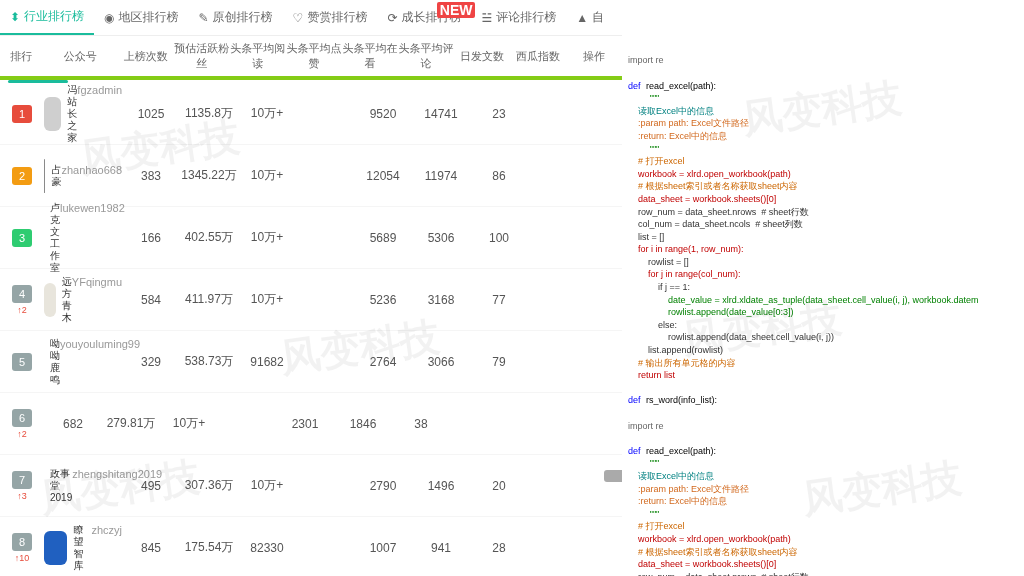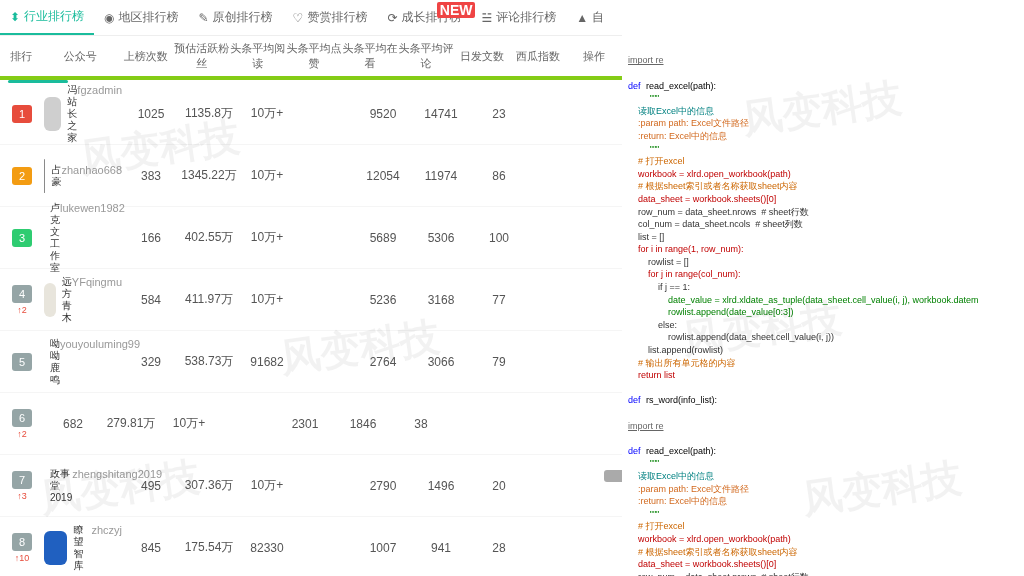--- a/index.html
+++ b/index.html
@@ -18,21 +18,21 @@
 .rank-cell { width:44px; display:flex; flex-direction:column; align-items:center; }
 .rank-badge { width:20px; height:18px; border-radius:3px; color:#fff; font-size:11px; display:flex; align-items:center; justify-content:center; }
 .rank-delta { font-size:9px; color:#e74c3c; margin-top:2px; }
 .acc-cell { width:78px; display:flex; align-items:center; }
 .avatar { width:34px; height:34px; border-radius:6px; background:#ddd; margin-right:6px; display:flex; align-items:center; justify-content:center; font-size:10px; color:#555; overflow:hidden; }
 .acc-txt { display:flex; font-size:10px; }
 .acc-name { color:#333; line-height:1.2; }
 .acc-sub { color:#999; font-size:11px; }
 .num { width:58px; text-align:center; }
 .watermark { position:absolute; color:rgba(0,0,0,0.05); font-size:40px; font-weight:bold; pointer-events:none; transform:rotate(-8deg); }
-.kw-def{color:#0000ff;margin-top:48px;} .kw-import{color:#666;text-decoration:underline;} .fn{color:#000;}
+.kw-def{color:#0000ff;margin-top:48px;} .kw-import{color:#666;} .fn{color:#000;}
 .str-g{color:#008000;} .str-r{color:#c00000;} .str-o{color:#d2691e;} .cm{color:#008080;} .cm-o{color:#cc6600;}
 .float-btn { position:absolute; right:0; top:470px; width:18px; background:#aaa; color:#fff; font-size:10px; padding:6px 2px; writing-mode:vertical-rl; text-align:center; border-radius:3px 0 0 3px; cursor:pointer; }
 </style>
 </head>
 <body>
 
 <div class="left">
   <div class="watermark" style="top:120px;left:80px;">风变科技</div>
   <div class="watermark" style="top:320px;left:280px;">风变科技</div>
   <div class="watermark" style="top:460px;left:40px;">风变科技</div>

